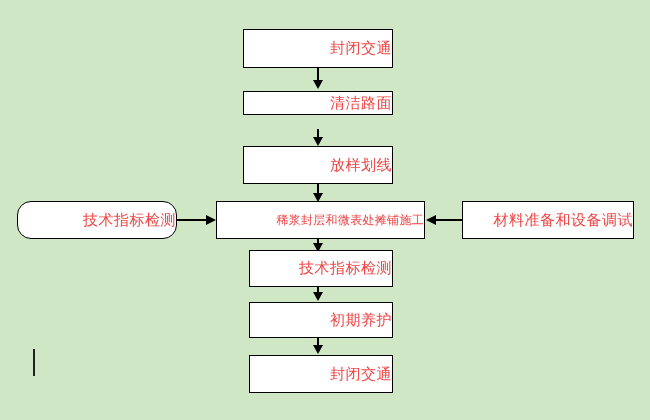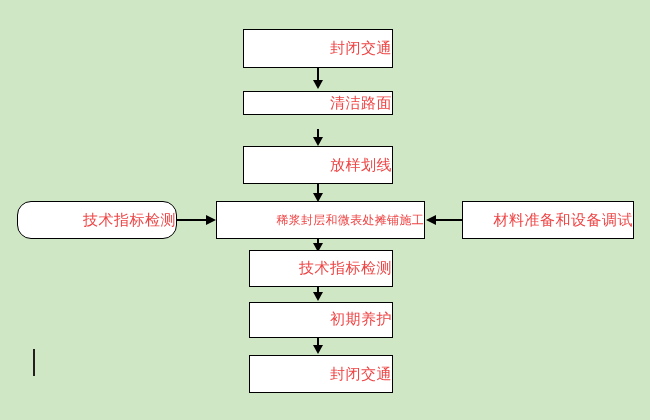--- a/index.html
+++ b/index.html
@@ -123,21 +123,21 @@
   <div class="arrow-v" style="left:317px; top:239px; height:11px;"></div>
   <div class="arrow-v-head" style="left:313px; top:243px;"></div>
 
   <div class="node" style="left:249px; top:250px; width:144px; height:37px;">
     <span>技术指标检测</span>
   </div>
 
   <div class="arrow-v" style="left:317px; top:287px; height:11px;"></div>
   <div class="arrow-v-head" style="left:313px; top:292px;"></div>
 
-  <div class="node" style="left:249px; top:302px; width:144px; height:36px;font-family:Liberation Mono, monospace;">
+  <div class="node" style="left:249px; top:302px; width:144px; height:36px;">
     <span>初期养护</span>
   </div>
 
   <div class="arrow-v" style="left:317px; top:338px; height:12px;"></div>
   <div class="arrow-v-head" style="left:313px; top:345px;"></div>
 
   <div class="node" style="left:249px; top:355px; width:144px; height:38px;">
     <span>封闭交通</span>
   </div>
 

